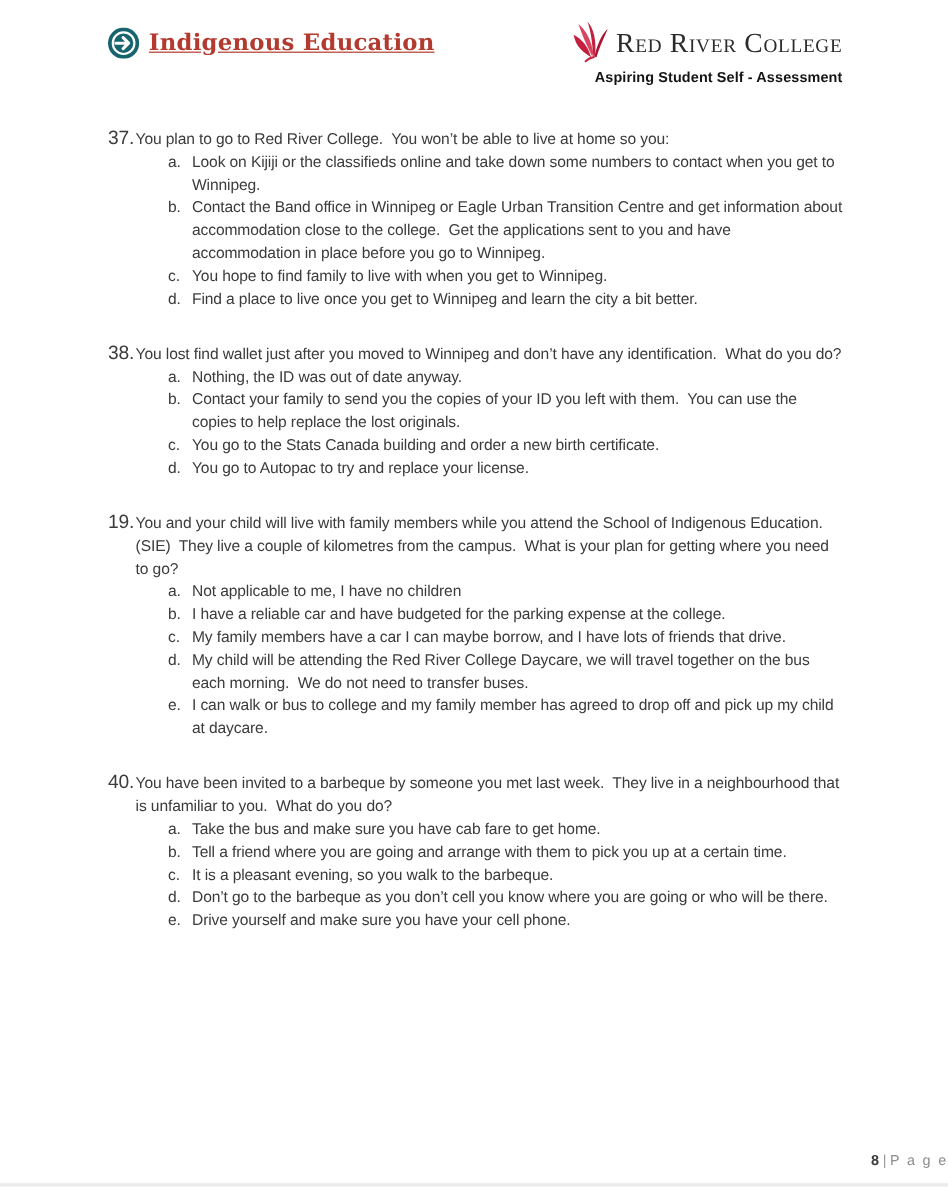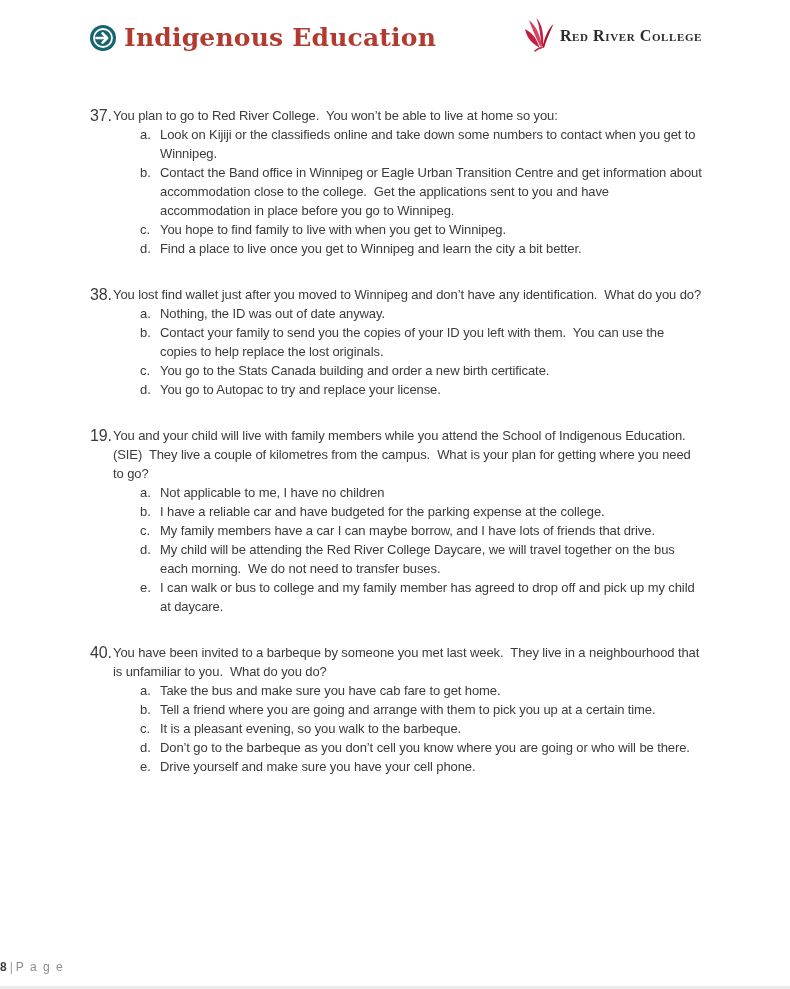--- a/index.html
+++ b/index.html
@@ -18,30 +18,30 @@
 
   
   .header {
     position:absolute; top:20px; left:90px; right:88px;
     display:flex; justify-content:space-between; align-items:flex-start;
   }
   .brand-left { display:flex; align-items:center; gap:8px; padding-top:3px; }
   .ie-icon { width:26px; height:26px; flex:none; display:block; }
   .ie-text {
     font-family:"DejaVu Serif", serif;
-    font-weight:bold; font-size:25px;
-    color:#b23a2f; letter-spacing:.2px; white-space:nowrap;
+    font-weight:bold; font-size:19px;
+    color:#b23a2f; letter-spacing:.2px; white-space:nowrap;text-decoration:underline;
   }
   .brand-right { text-align:right; }
   .rrc-row { display:flex; align-items:center; justify-content:flex-end; gap:5px; }
   .rrc-icon { width:32px; height:34px; flex:none; display:block; margin-top:-2px; }
   .rrc-text {
     font-family:"Liberation Serif", serif;
-    font-variant:small-caps; font-weight:700;
-    font-size:16px; color:#2b2b2b; letter-spacing:.6px; white-space:nowrap;
+    font-variant:small-caps; font-weight:400;
+    font-size:23px; color:#2b2b2b; letter-spacing:.6px; white-space:nowrap;
   }
   .subtitle {
     margin-top:5px; font-weight:bold; font-size:12px; color:#141414;
     letter-spacing:.1px;
   }
 
   
   .content {
     position:absolute; top:106px; left:90px; width:612px;
   }
@@ -62,21 +62,21 @@
   }
   .opt-text {
     flex:1; min-width:0;
     font-size:13px; line-height:19px; letter-spacing:-.1px;
     white-space:pre-wrap;
   }
 
   
   .footer {
     position:absolute; left:0; right:0; bottom:15px;
-    text-align:left; font-size:12px; line-height:14px;
+    text-align:right; font-size:12px; line-height:14px;
   }
   .pg-num  { color:#3d3d3d; font-weight:bold; }
   .pg-sep  { color:#9b9b9b; padding:0 3px; }
   .pg-word { color:#8c8c8c; letter-spacing:1.5px; }
 </style>
 </head>
 <body>
 
 <div class="page">
 
@@ -98,20 +98,21 @@
           <svg width="32" height="34" viewBox="0 0 32 34" aria-hidden="true">
             <path d="M17 30 C11 26 4 22 2 11 C10 15 14 22 16 28 Z" fill="#c41f3e"></path>
             <path d="M17.5 29 C13 20 9 11 6 2 C13 8 16.5 16 18.5 26 Z" fill="#d94560"></path>
             <path d="M18.5 29 C17.5 18 16.5 8 13.5 0 C19 6 21 16 20 28 Z" fill="#c41f3e"></path>
             <path d="M19.5 29 C21.5 20 25 11 30.5 6 C26.5 15 23 23 21 30 Z" fill="#a8142f"></path>
             <path d="M12 33 C14 31 16 30 19 29.5" fill="none" stroke="#c41f3e" stroke-width="1.6" stroke-linecap="round"></path>
           </svg>
         </span>
         <span class="rrc-text">Red River College</span>
       </div>
+      <div class="subtitle">Aspiring Student Self - Assessment</div>
     </div>
   </div>
 
   <div class="content">
       <div class="question">
         <div class="q-num">37.</div>
         <div class="q-body">
           <div class="q-text">You plan to go to Red River College.  You won’t be able to live at home so you:</div>
           <div class="option">
             <div class="opt-letter">a.</div>

